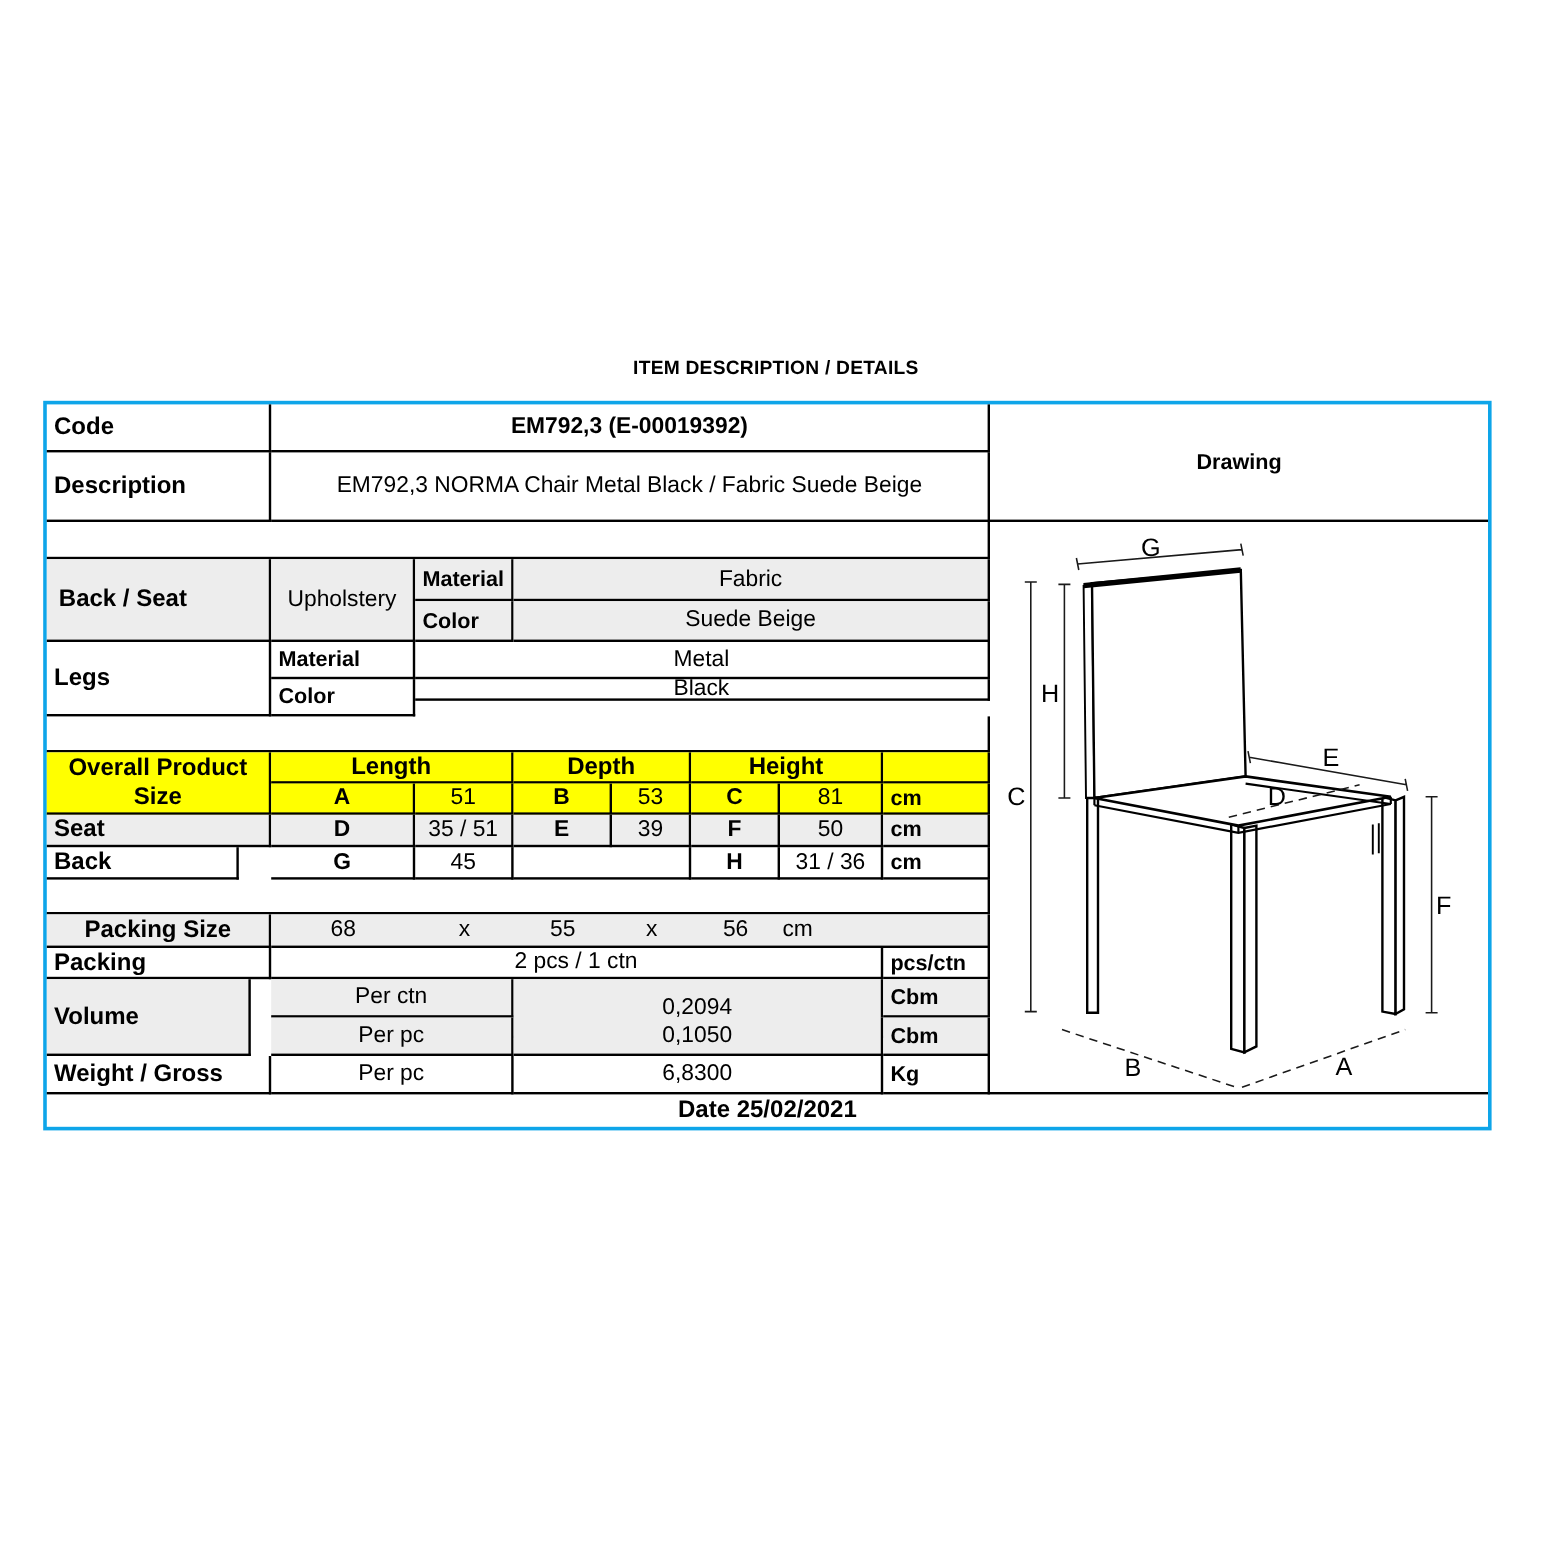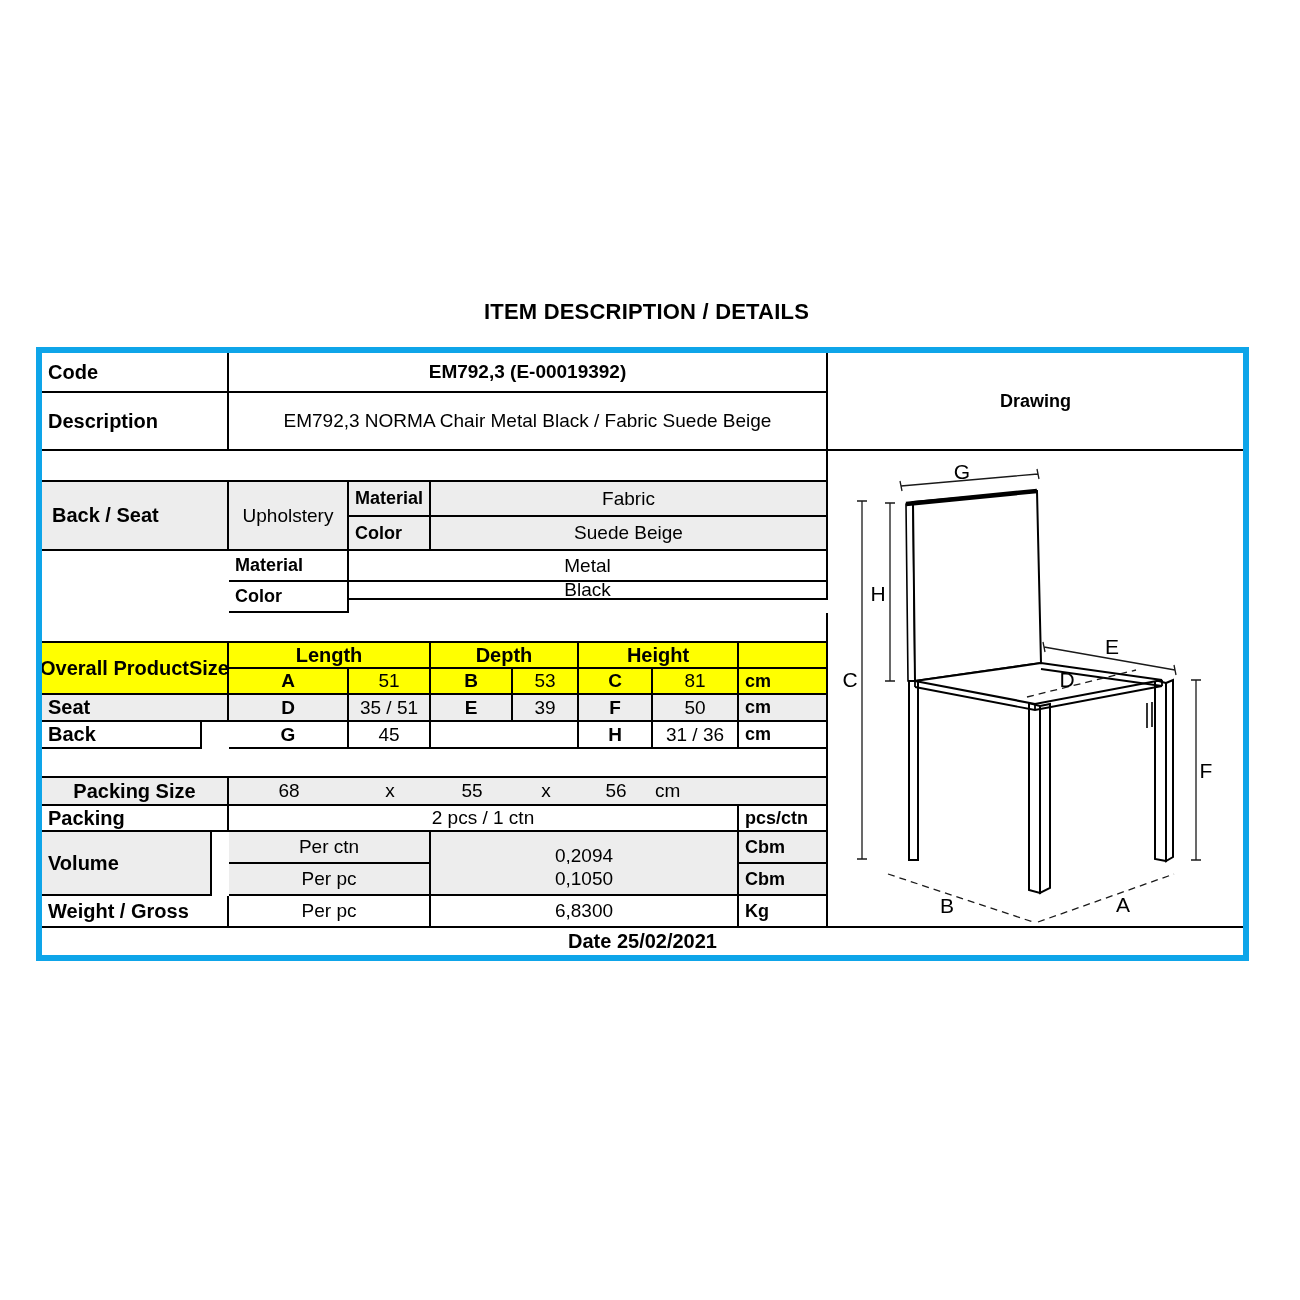--- a/index.html
+++ b/index.html
@@ -3,41 +3,41 @@
 <meta charset="utf-8">
 <style>
   html,body{margin:0;padding:0;background:#ffffff;}
   .sheet{
     position:relative;width:1300px;height:1300px;background:#ffffff;
     font-family:"Liberation Sans","DejaVu Sans",sans-serif;color:#000;
     overflow:hidden;
   }
   .page-title{
     position:absolute;left:46px;top:299px;width:1201px;height:26px;
-    text-align:center;font-size:22px;font-weight:700;letter-spacing:.2px;
+    text-align:center;font-size:16px;font-weight:700;letter-spacing:.2px;
   }
   .tbl{
-    position:absolute;left:36px;top:347px;width:1201px;height:602px;
-    border:6px solid #0ea5e9;
+    position:absolute;left:36px;top:334px;width:1201px;height:602px;
+    border:3px solid #0ea5e9;
   }
   .c{
     position:absolute;box-sizing:border-box;
     border-right:2px solid #000;border-bottom:2px solid #000;
     display:flex;align-items:center;justify-content:center;
     font-size:19px;line-height:1.05;white-space:nowrap;overflow:hidden;
   }
   .nr{border-right:none;}
   .nb{border-bottom:none;}
   .bold{font-weight:700;}
   .left{justify-content:flex-start;padding-left:6px;}
   .fs20{font-size:20px;}
   .fs18{font-size:18px;}
   .gray{background:#ededed;}
   .yellow{background:#ffff00;}
-  .two-line{flex-direction:row;line-height:24px;}
+  .two-line{flex-direction:column;line-height:24px;}
   .dims{display:flex;width:100%;height:100%;}
   .dims span{display:flex;align-items:center;justify-content:center;}
   .dims .d0{width:120px;}.dims .d1{width:82px;}.dims .d2{width:82px;}
   .dims .d3{width:66px;}.dims .d4{width:74px;}
   .dims .d5{width:86px;justify-content:flex-start;padding-left:2px;box-sizing:border-box;}
   .drawing-body{padding:0;}
   svg text{font-family:"Liberation Sans","DejaVu Sans",sans-serif;}
 </style>
 </head>
 <body>
@@ -55,20 +55,21 @@
 
     <div class="c" style="left:0;top:98px;width:786px;height:31px;"></div>
 
     <div class="c left bold fs20 gray" style="left:0;top:129px;width:187px;height:69px;padding-left:10px;">Back / Seat</div>
     <div class="c gray" style="left:187px;top:129px;width:120px;height:69px;">Upholstery</div>
     <div class="c left bold fs18 gray" style="left:307px;top:129px;width:82px;height:35px;">Material</div>
     <div class="c gray" style="left:389px;top:129px;width:397px;height:35px;">Fabric</div>
     <div class="c left bold fs18 gray" style="left:307px;top:164px;width:82px;height:34px;">Color</div>
     <div class="c gray" style="left:389px;top:164px;width:397px;height:34px;">Suede Beige</div>
 
+    <div class="c left bold fs20" style="left:0;top:198px;width:187px;height:62px;">Legs</div>
     <div class="c left bold fs18" style="left:187px;top:198px;width:120px;height:31px;">Material</div>
     <div class="c" style="left:307px;top:198px;width:479px;height:31px;">Metal</div>
     <div class="c left bold fs18" style="left:187px;top:229px;width:120px;height:31px;">Color</div>
     <div class="c" style="left:307px;top:229px;width:479px;height:18px;">Black</div>
 
     <div class="c" style="left:0;top:260px;width:786px;height:30px;"></div>
 
     <div class="c bold fs20 yellow two-line" style="left:0;top:290px;width:187px;height:52px;">
       <span>Overall Product</span>
       <span>Size</span>

